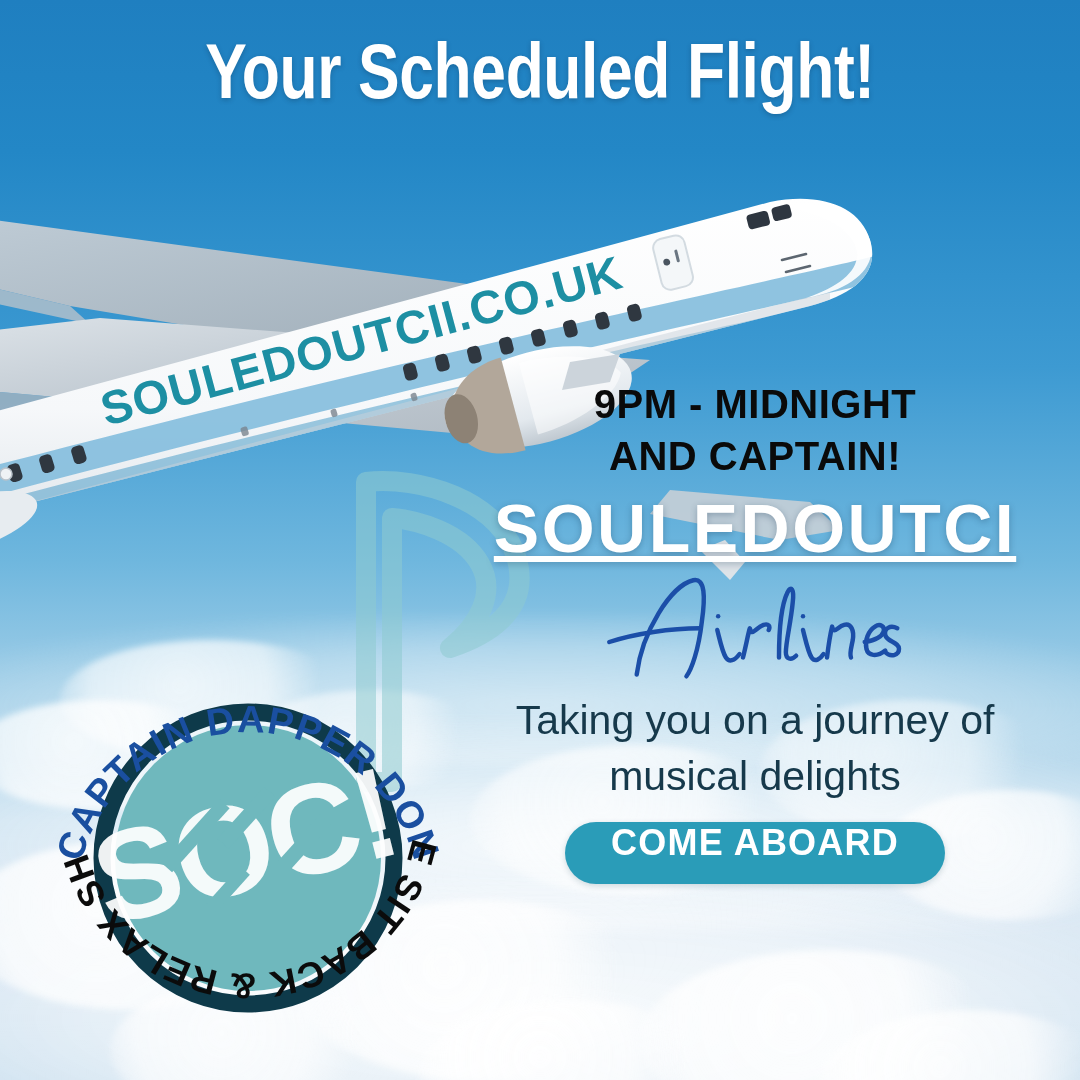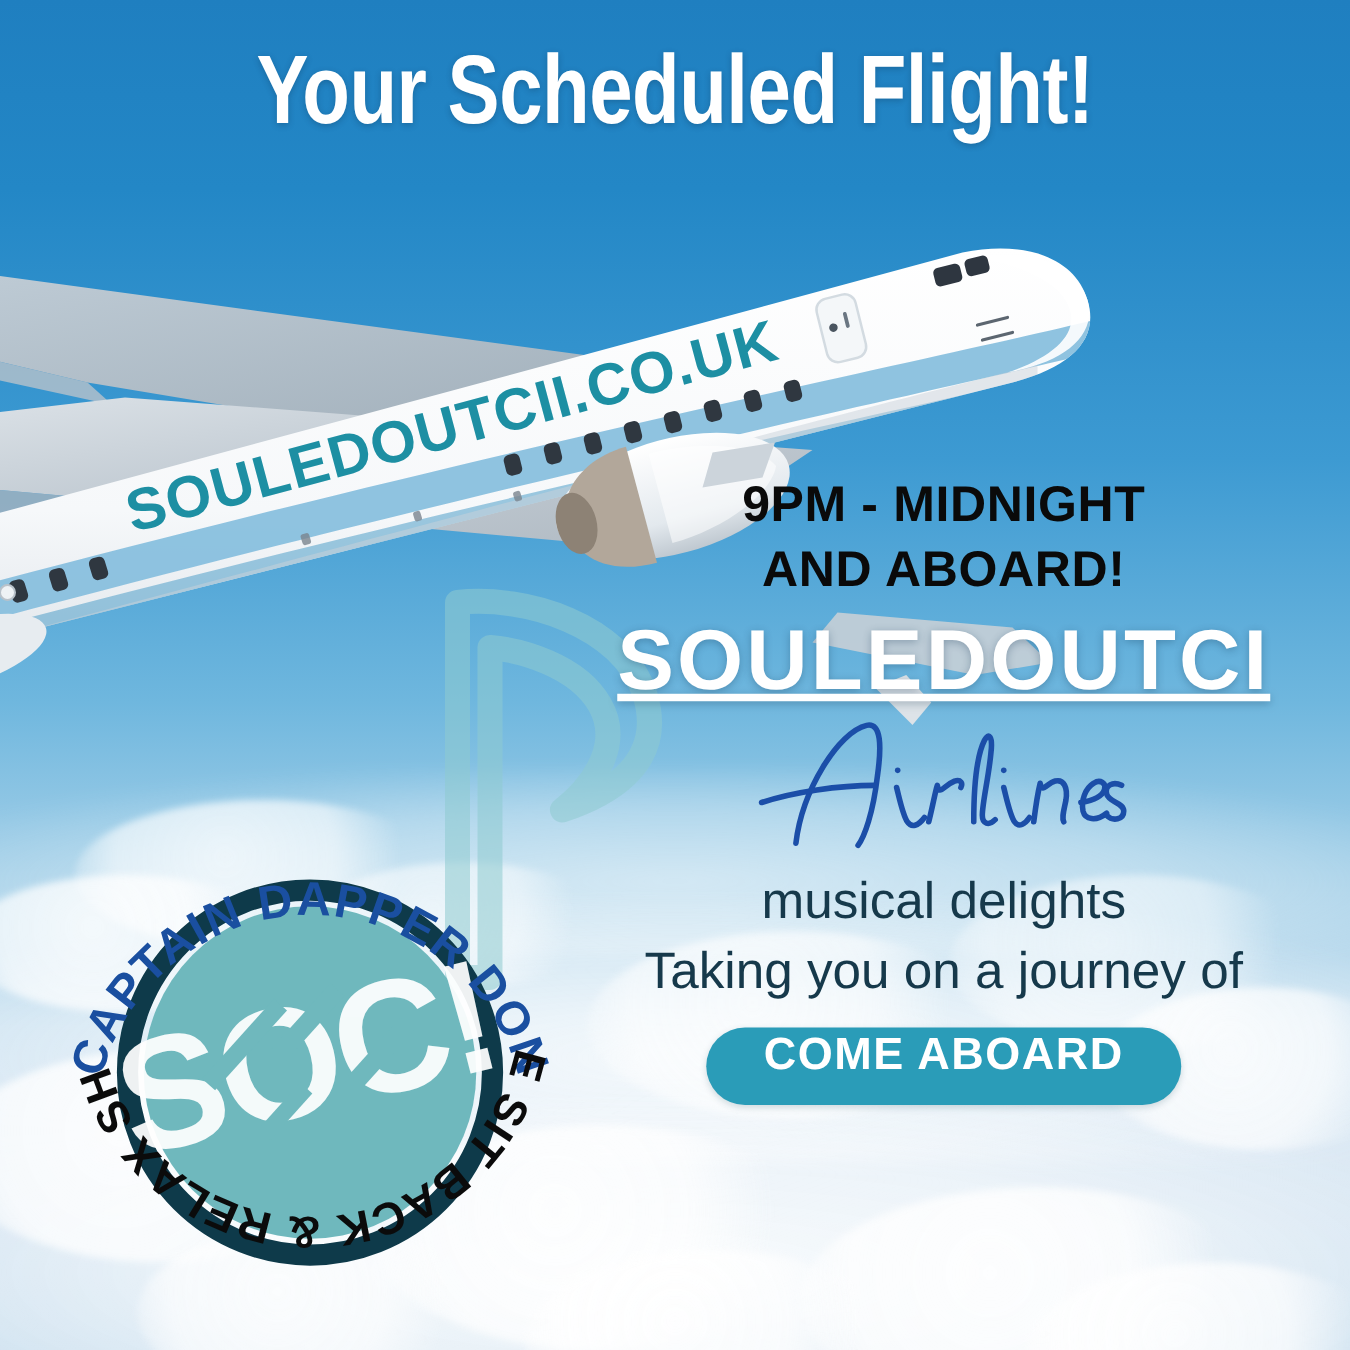--- a/index.html
+++ b/index.html
@@ -239,21 +239,21 @@
       </g>
 
       <text x="336" y="316" transform="rotate(-15 336 316)" font-family="Liberation Sans, sans-serif" font-size="47" font-weight="bold" letter-spacing="1" fill="#1d8fa3">SOULEDOUTCII.CO.UK</text>
     </svg>
   </div>
 
   <div class="headline">Your Scheduled Flight!</div>
 
   <div class="rightcol">
     <div class="timeline1">9PM - MIDNIGHT</div>
-    <div class="timeline2">AND ABOARD!</div>
+    <div class="timeline2">AND CAPTAIN!</div>
 
     <div class="brand">SOULEDOUTCI</div>
 
     <div class="airlines">
       <svg viewBox="0 0 420 130" width="360" height="120">
         <g fill="none" stroke="#1b4ea8" stroke-width="5.2" stroke-linecap="round" stroke-linejoin="round">
 
           <path d="M72 124 C78 74 112 20 138 14 C152 11 152 34 148 62 C144 96 136 118 130 126"></path>
           <path d="M40 86 C70 76 112 70 146 70"></path>
 
@@ -269,22 +269,22 @@
 
           <path d="M294 104 C296 88 298 76 300 68 C302 78 306 68 314 66 C322 64 326 72 324 84 C322 94 320 100 322 104"></path>
 
           <path d="M338 86 C350 84 358 80 360 74 C362 68 356 64 350 68 C342 73 338 84 340 94 C342 102 352 104 362 96"></path>
 
           <path d="M376 70 C368 66 360 70 362 78 C364 86 378 86 378 94 C378 102 368 104 362 98"></path>
         </g>
       </svg>
     </div>
 
+    <div class="tagline">Taking you on a journey of</div>
     <div class="tagline">musical delights</div>
-    <div class="tagline">Taking you on a journey of</div>
 
     <div class="cta">
       <span>COME ABOARD</span>
     </div>
 
   </div>
 
   <div class="badge">
     <svg viewBox="0 0 420 420" width="420" height="420">
       <defs>

